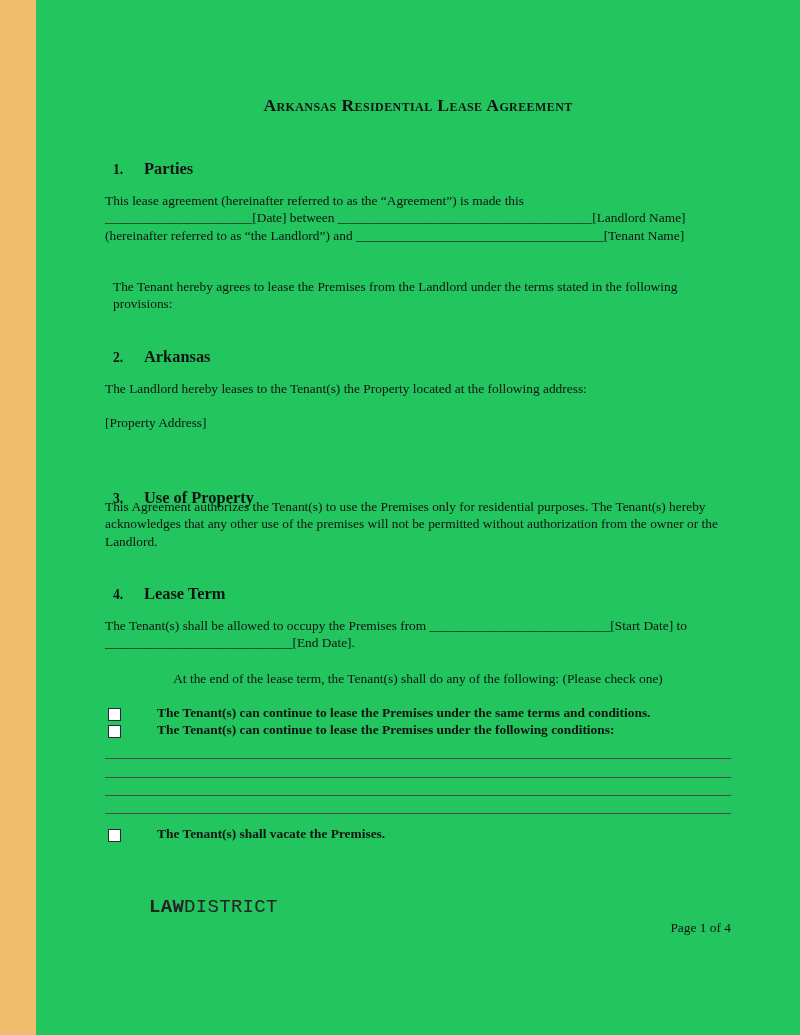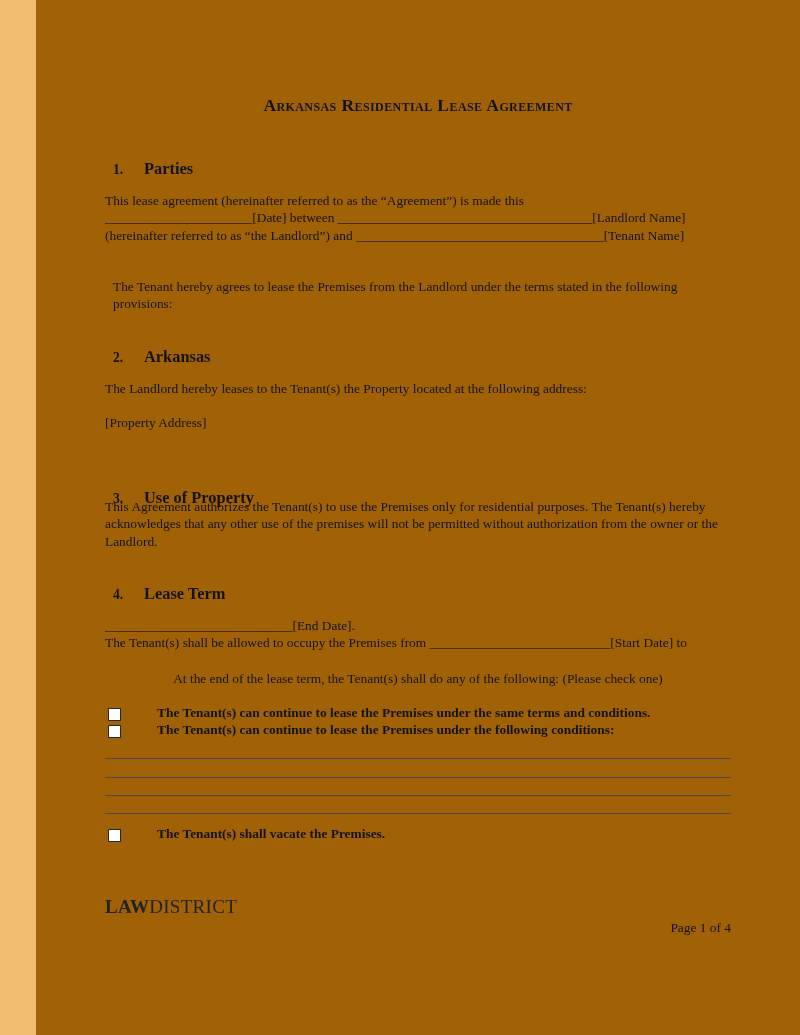--- a/index.html
+++ b/index.html
@@ -1,20 +1,20 @@
 <!DOCTYPE html>
 <html><head>
 <meta charset="utf-8">
 <style>
   html, body { margin: 0; padding: 0; background: #ffffff; }
   .page {
     position: relative;
     width: 800px;
     height: 1035px;
-    background: #a16207;
+    background: #22c55e;
     overflow: hidden;
   }
   .accent {
     position: absolute;
     left: 0; top: 0;
     width: 36px; height: 100%;
     background: #F0BD6E;
   }
   .content {
     position: absolute;
@@ -60,25 +60,26 @@
   .cbbox {
     flex: none;
     width: 11px; height: 11px;
     border: 1.4px solid #2a2a2a;
     margin: 2px 0 0 3px;
     background: #ffffff;
   }
   .cbtext { margin-left: 36px; }
   .rule { height: 17.3px; border-bottom: 1px solid #4a4a4a; }
   .logo {
-    font-family: Liberation Serif, serif;
+    font-family: Liberation Mono, monospace;
     font-size: 19px;
     color: #232323;
     letter-spacing: 0.3px;
     line-height: 20px;
+    margin-left: 44px;
   }
   .logo .lb { font-weight: 800; }
   .logo .ll { font-weight: 400; }
   .pagenum { text-align: right; }
 </style>
 </head>
 <body>
 
 <div class="page">
   <div class="accent" style="background: rgb(240, 189, 110);"></div>
@@ -111,22 +112,22 @@
       <span class="num">3.</span><span class="ht">Use of Property</span>
     </div>
 
     <p class="blk b-p5">This Agreement authorizes the Tenant(s) to use the Premises only for residential purposes. The Tenant(s) hereby acknowledges that any other use of the premises will not be permitted without authorization from the owner or the Landlord.</p>
 
     <div class="blk shead b-h4">
       <span class="num">4.</span><span class="ht">Lease Term</span>
     </div>
 
     <div class="blk b-p6">
+      <div class="nw">The Tenant(s) shall be allowed to occupy the Premises from ___________________________[Start Date] to</div>
       <div class="nw">____________________________[End Date].</div>
-      <div class="nw">The Tenant(s) shall be allowed to occupy the Premises from ___________________________[Start Date] to</div>
     </div>
 
     <p class="blk b-p7">At the end of the lease term, the Tenant(s) shall do any of the following: (Please check one)</p>
 
     <div class="blk cbrow b-cb1">
       <span class="cbbox"></span>
       <span class="cbtext">The Tenant(s) can continue to lease the Premises under the same terms and conditions.</span>
     </div>
 
     <div class="blk cbrow b-cb2">

